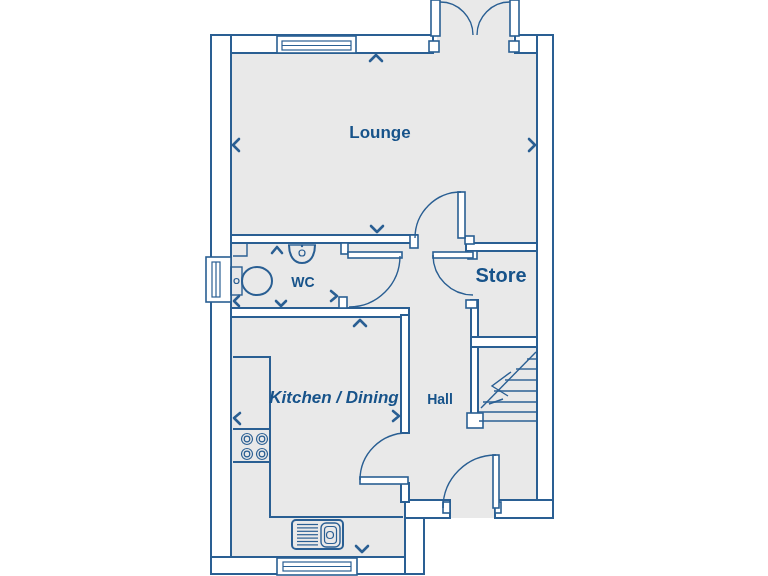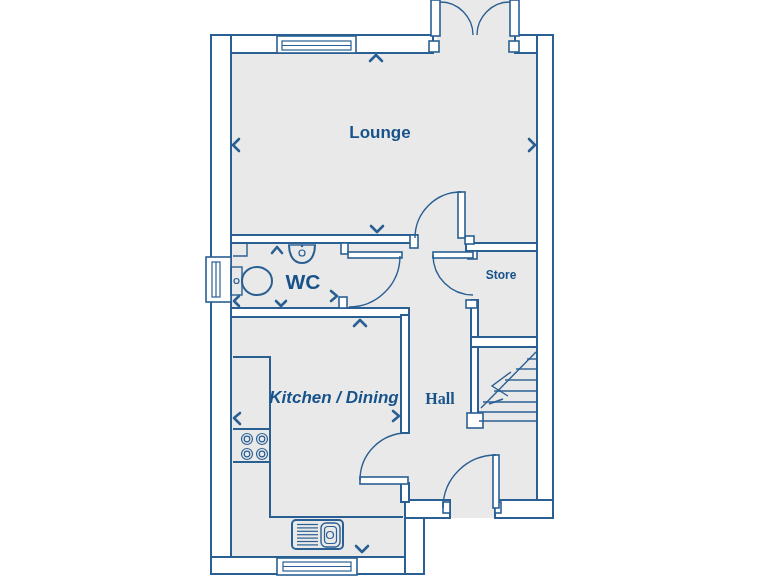--- a/index.html
+++ b/index.html
@@ -180,17 +180,17 @@
       <path class="ch" d="M239,296 L234,301 L239,306"></path>
       <path class="ch" d="M331,291 L337,296 L331,301"></path>
       <path class="ch" d="M354,326 L360,320 L366,326"></path>
       <path class="ch" d="M240,413 L234,418 L240,424"></path>
       <path class="ch" d="M393,411 L399,416 L393,421"></path>
       <path class="ch" d="M356,546 L362,552 L368,546"></path>
     </g>
   </svg>
 
   <div class="room-label" style="left:380px;top:133px;font-size:17px;">Lounge</div>
-  <div class="room-label" style="left:303px;top:282px;font-size:21px;">WC</div>
-  <div class="room-label" style="left:501px;top:275px;font-size:12px;">Store</div>
+  <div class="room-label" style="left:303px;top:282px;font-size:14px;">WC</div>
+  <div class="room-label" style="left:501px;top:275px;font-size:20px;">Store</div>
   <div class="room-label" style="left:334px;top:398px;font-size:17px;font-style:italic;">Kitchen / Dining</div>
-  <div class="room-label" style="left:440px;top:399px;font-size:16px;font-family:Liberation Serif, serif;">Hall</div>
+  <div class="room-label" style="left:440px;top:399px;font-size:14px;">Hall</div>
 </div>
 
 </body></html>

